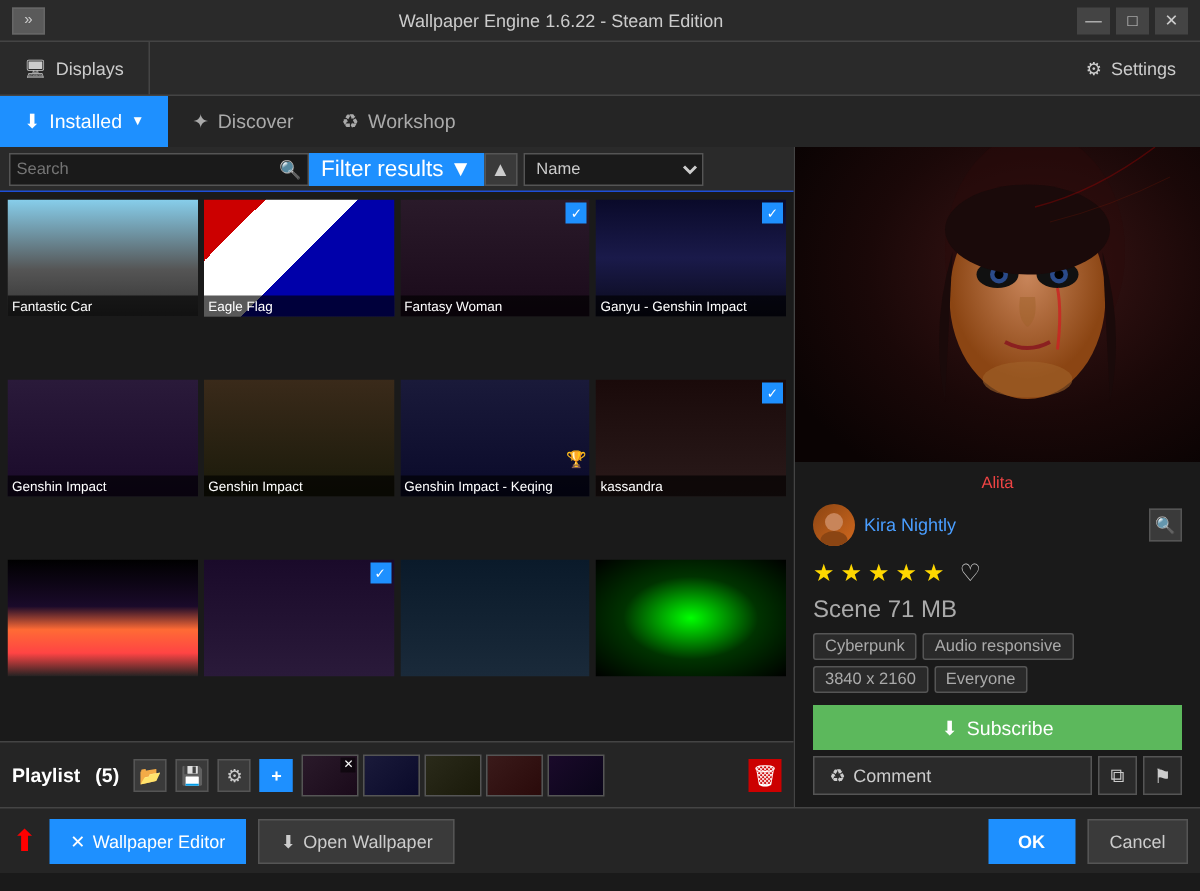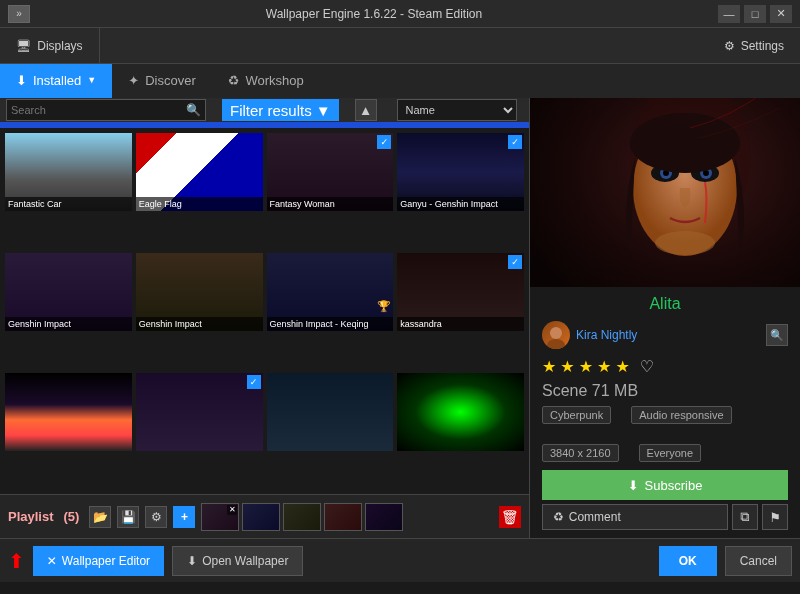--- a/index.html
+++ b/index.html
@@ -120,22 +120,22 @@
       border-bottom: 2px solid #1e90ff;
     }
 
     
     .search-bar {
       display: flex;
       align-items: center;
       height: 30px;
       padding: 4px 6px;
       background: #2a2a2a;
-      gap: 16px;
-      border-bottom: 6px solid #1d4ed8;
+      gap: 0;
+      border-bottom: 1px solid #1d4ed8;
     }
     .search-input-wrap {
       display: flex;
       align-items: center;
       background: #1a1a1a;
       border: 1px solid #555;
       flex: 0 0 200px;
       height: 22px;
       padding: 0 4px;
     }
@@ -250,21 +250,21 @@
     .playlist-bar {
       height: 44px;
       background: #252525;
       display: flex;
       align-items: center;
       padding: 0 8px;
       gap: 6px;
       border-top: 1px solid #444;
     }
     .playlist-label {
-      color: #fca5a5;
+      color: #ffffff;
       font-size: 13px;
       font-weight: bold;
       margin-right: 4px;
     }
     .playlist-icon-btn {
       background: #3a3a3a;
       border: 1px solid #555;
       color: #ccc;
       width: 22px;
       height: 22px;
@@ -316,22 +316,22 @@
       justify-content: center;
       overflow: hidden;
       position: relative;
     }
 
     .wallpaper-info {
       padding: 8px 12px;
       flex: 1;
     }
     .wallpaper-title {
-      color: #22c55e;
-      font-size: 16px;
+      color: #ef4444;
+      font-size: 11px;
       text-align: center;
       margin-bottom: 8px;
     }
     .author-row {
       display: flex;
       align-items: center;
       gap: 6px;
       margin-bottom: 8px;
     }
     .author-avatar {
@@ -375,21 +375,21 @@
     .meta-row {
       display: flex;
       gap: 4px;
       margin-bottom: 6px;
       color: #aaa;
       font-size: 16px;
     }
     .tags-row {
       display: flex;
       flex-wrap: wrap;
-      gap: 20px;
+      gap: 4px;
       margin-bottom: 8px;
     }
     .tag {
       background: #2a2a2a;
       border: 1px solid #555;
       padding: 2px 7px;
       font-size: 11px;
       color: #aaa;
       border-radius: 2px;
     }

